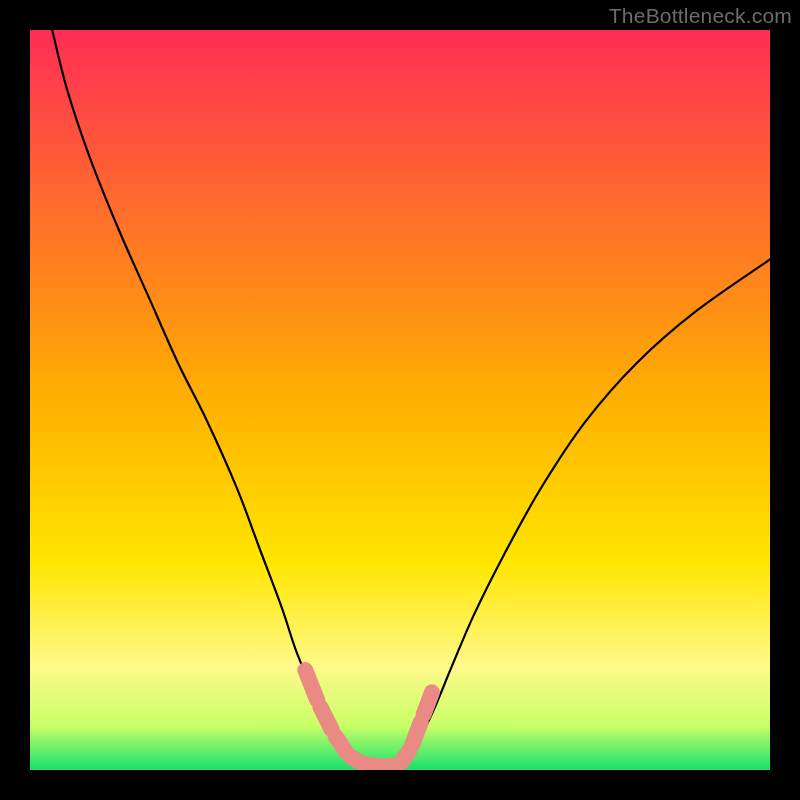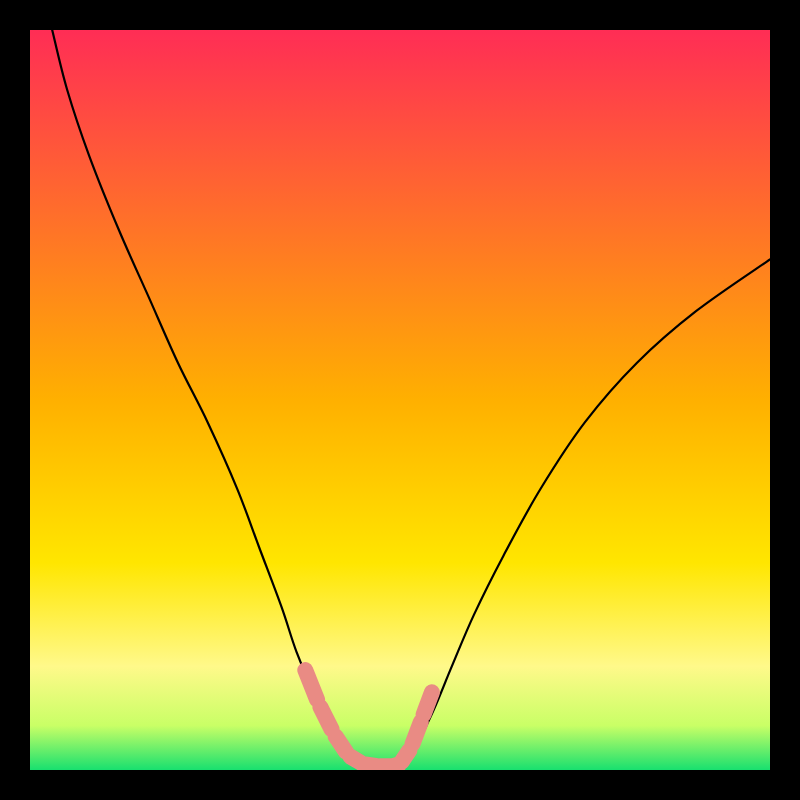--- a/index.html
+++ b/index.html
@@ -32,20 +32,21 @@
     font-size: 21px;
     font-weight: 500;
     letter-spacing: 0.2px;
     white-space: nowrap;
   }
 </style>
 </head>
 <body>
 <div id="container">
 
+  <div id="watermark">TheBottleneck.com</div>
 
   <svg id="plot-area" viewBox="0 0 740 740" preserveAspectRatio="none">
     <defs>
       <linearGradient id="bg-grad" x1="0" y1="0" x2="0" y2="1">
         <stop id="g0" offset="0%" stop-color="#ff2d55"></stop>
         <stop id="g1" offset="50%" stop-color="#ffb000"></stop>
         <stop id="g2" offset="72%" stop-color="#ffe600"></stop>
         <stop id="g3" offset="86%" stop-color="#fff98a"></stop>
         <stop id="g4" offset="94%" stop-color="#c9ff66"></stop>
         <stop id="g5" offset="100%" stop-color="#18e06f"></stop>

